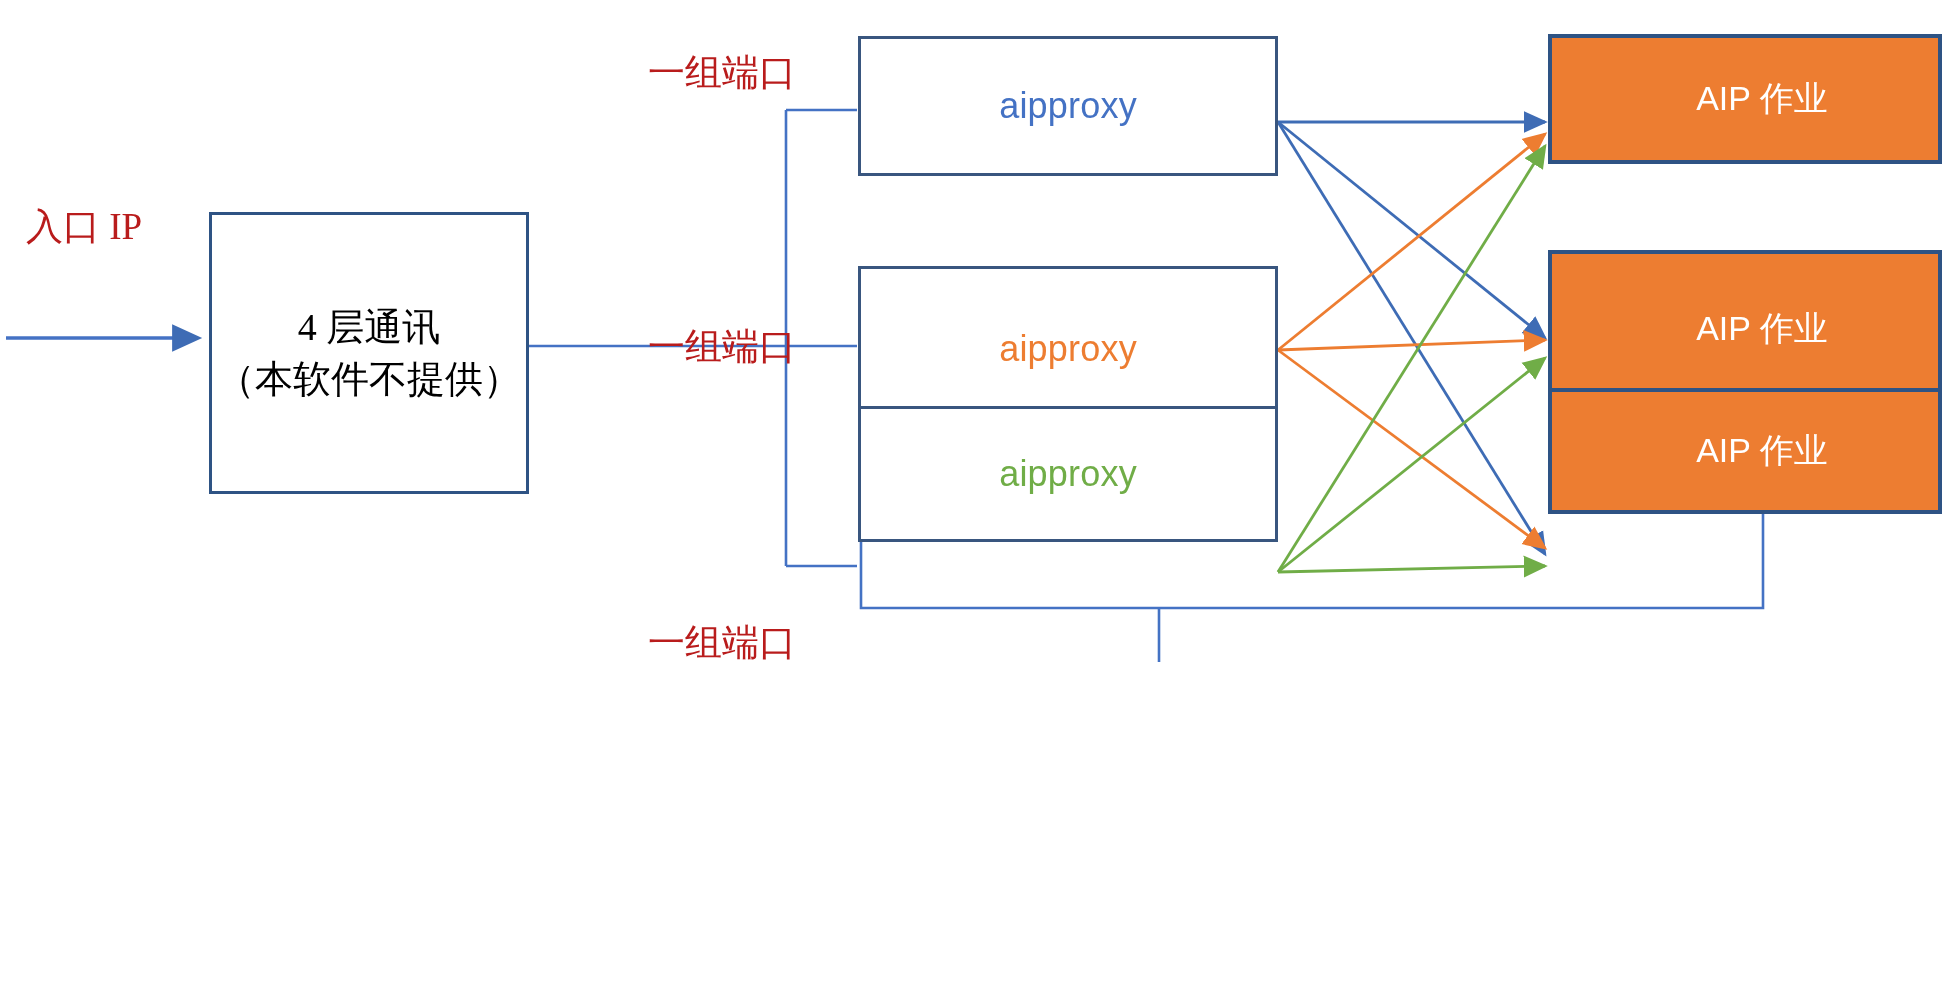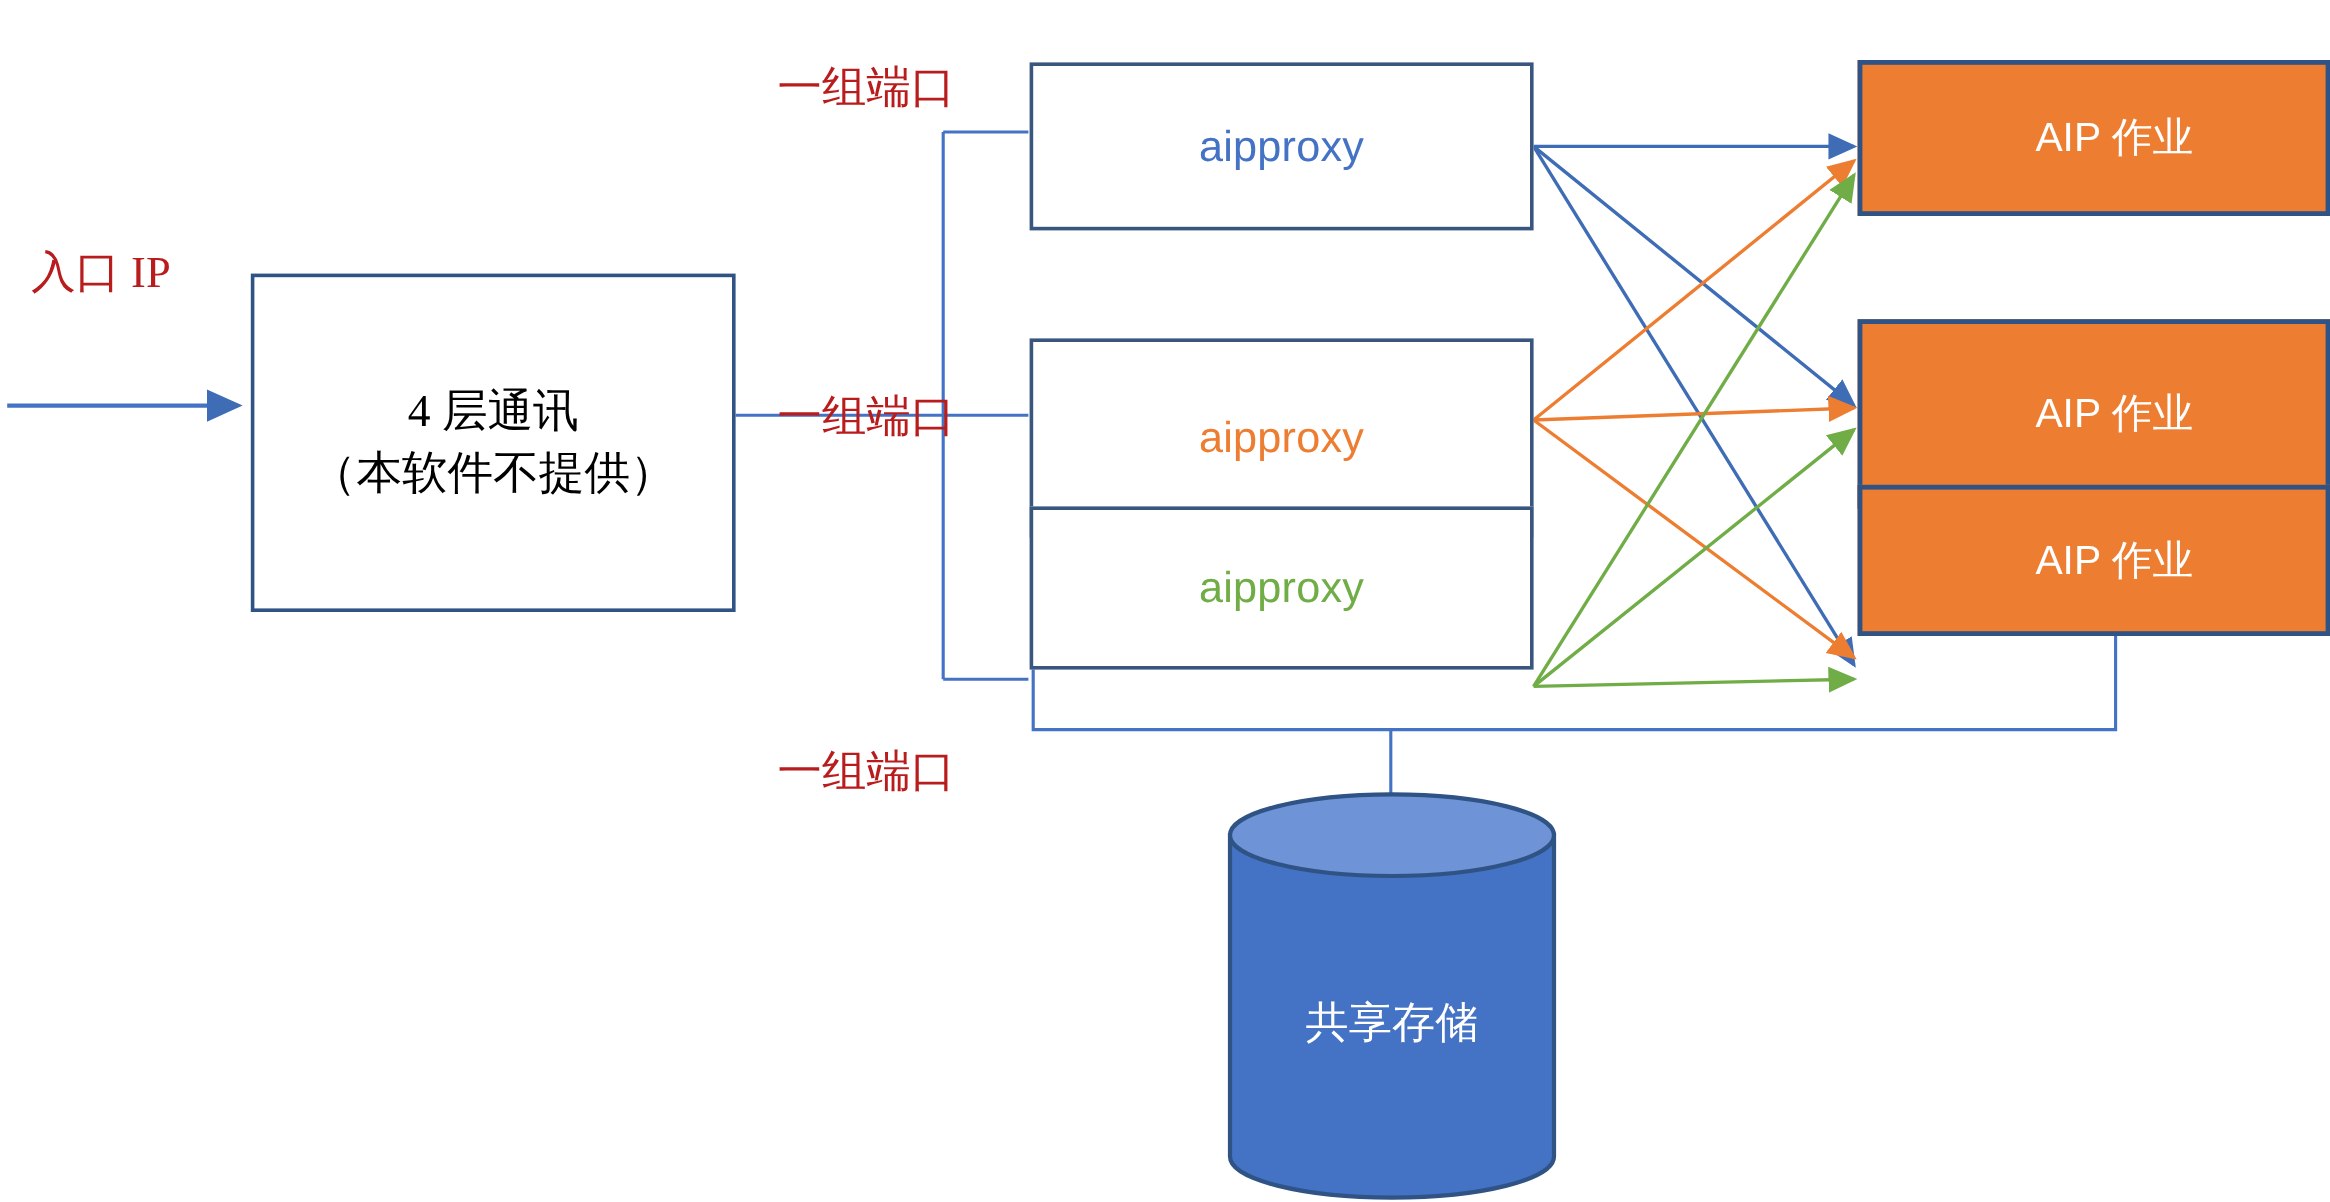--- a/index.html
+++ b/index.html
@@ -28,21 +28,20 @@
   }
 
   
   .node {
     position: absolute;
     box-sizing: border-box;
     display: flex;
     align-items: center;
     justify-content: center;
     text-align: center;
-    margin-top: 16px;
   }
 
   .lb-box {
     border: 3px solid #2E5384;
     background: #ffffff;
     flex-direction: column;
     line-height: 1.38;
   }
   .lb-line {
     color: #000000;
@@ -158,21 +157,21 @@
     </g>
 
     <g fill="none" stroke="#4472C4" stroke-width="2.6">
       <path d="M861,542 L861,608 L1763,608 L1763,512"></path>
       <path d="M1159,608 L1159,662"></path>
     </g>
   </svg>
 
   <div class="free-text ip-text" style="left:26px; top:202px;">入口 IP</div>
 
-  <div class="node lb-box" style="left:209px; top:212px; width:404px; height:282px;">
+  <div class="node lb-box" style="left:209px; top:212px; width:320px; height:282px;">
     <div class="lb-line">4 层通讯</div>
     <div class="lb-line">（本软件不提供）</div>
   </div>
 
   <div class="free-text" style="left:648px; top:48px;">一组端口</div>
   <div class="free-text" style="left:648px; top:322px;">一组端口</div>
   <div class="free-text" style="left:648px; top:618px;">一组端口</div>
 
   <div class="node proxy-box" style="left:858px; top:36px; width:420px; height:140px;">
     <span class="proxy-label" style="color:#4472C4;">aipproxy</span>
@@ -191,23 +190,14 @@
   </div>
 
   <div class="node job-box" style="left:1548px; top:250px; width:394px; height:158px;">
     <span class="job-label">AIP 作业</span>
   </div>
 
   <div class="node job-box" style="left:1548px; top:388px; width:394px; height:126px;">
     <span class="job-label">AIP 作业</span>
   </div>
 
-  <div class="cylinder" style="left:1020px; top:660px; width:280px; height:340px;">
-    <svg width="280" height="340" viewBox="0 0 280 340" xmlns="http://www.w3.org/2000/svg">
-
-      <path d="M5,36 L5,304 A135,34 0 0 0 275,304 L275,36 Z" fill="#4472C4" stroke="#2E5384" stroke-width="3.5"></path>
-
-      <ellipse cx="140" cy="36" rx="135" ry="34" fill="#6E93D6" stroke="#2E5384" stroke-width="3.5"></ellipse>
-    </svg>
-    <div class="cyl-label" style="top:168px;">共享存储</div>
-  </div>
 
 </div>
 
 </body></html>

